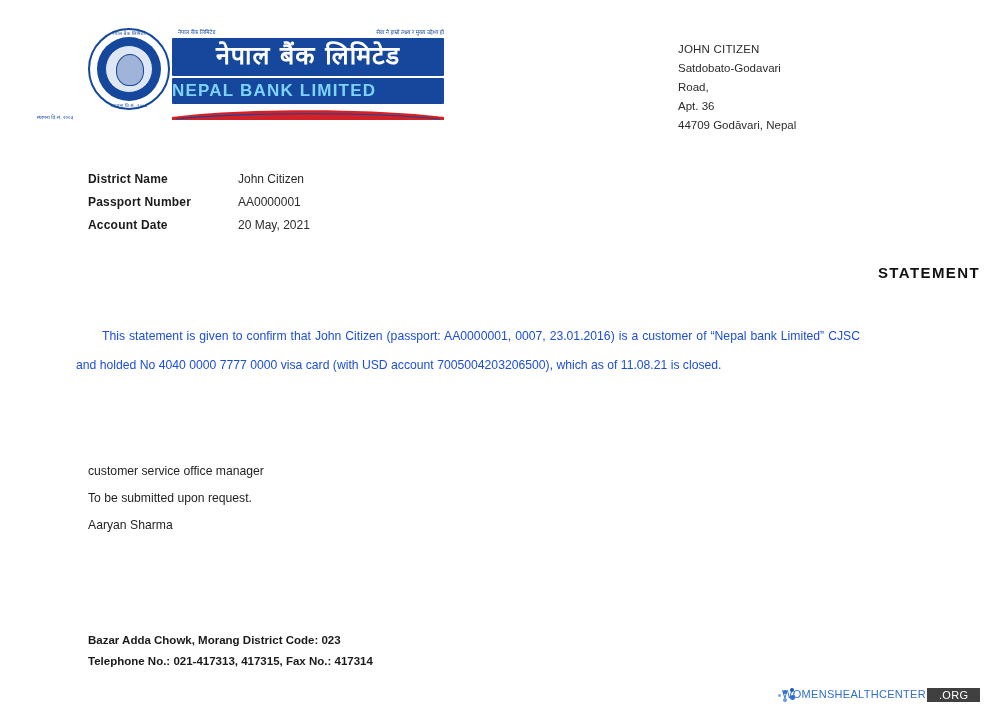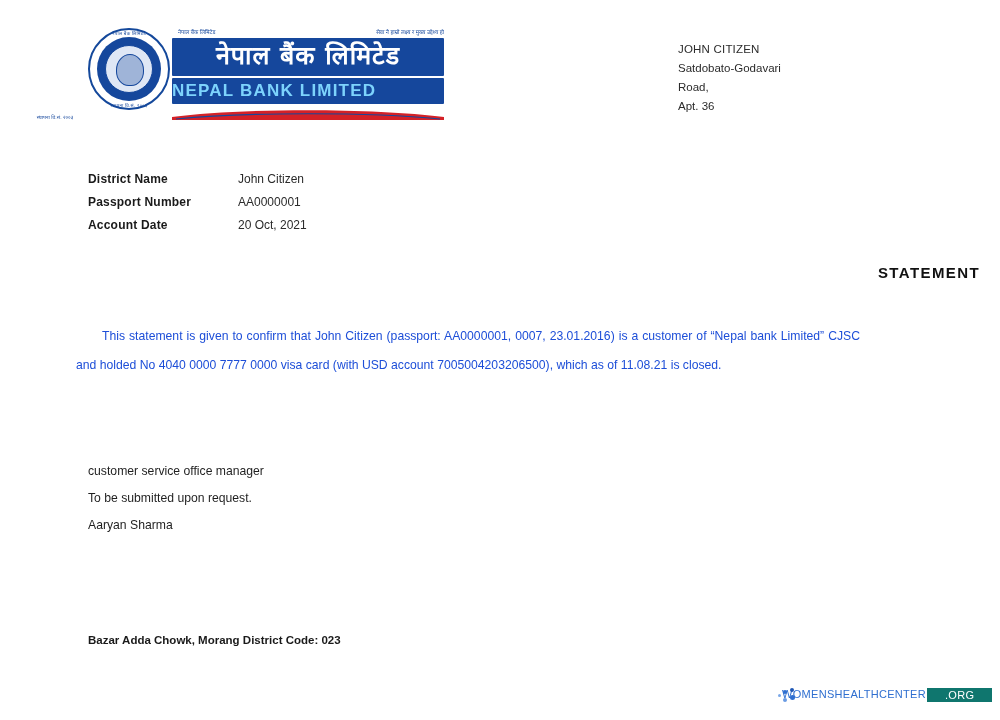--- a/index.html
+++ b/index.html
@@ -297,22 +297,22 @@
   .wm-dots i:nth-child(4) { left: 12px; top: 0px;  width: 4px; height: 4px; background:#1e57b5; }
   .wm-dots i:nth-child(5) { left: 12px; top: 7px;  width: 5px; height: 5px; background:#2f6fd0; }
   .wm-text {
     font-size: 11px;
     color: #2f6fd0;
     letter-spacing: 0.3px;
   }
   .wm-org {
     font-size: 11px;
     color: #ffffff;
-    background: #0f766e;
-    padding: 1px 18px;
+    background: #404040;
+    padding: 1px 12px;
     margin-left: 1px;
     letter-spacing: 0.3px;
   }
 </style>
 </head>
 <body>
 
 <div class="page">
 
   <div class="letterhead">
@@ -347,49 +347,51 @@
     </div>
 
     <div class="logo-foot-text">स्थापना वि.सं. २००३</div>
   </div>
 
   <div class="recipient">
     <div class="name">JOHN CITIZEN</div>
     <div>Satdobato-Godavari</div>
     <div>Road,</div>
     <div>Apt. 36</div>
+    <div>44709 Godāvari, Nepal</div>
   </div>
 
   <div class="acct-info">
     <div class="acct-row">
       <div class="acct-label">District Name</div>
       <div class="acct-value">John Citizen</div>
     </div>
     <div class="acct-row">
       <div class="acct-label">Passport Number</div>
       <div class="acct-value">AA0000001</div>
     </div>
     <div class="acct-row">
       <div class="acct-label">Account Date</div>
-      <div class="acct-value">20 Oct, 2021</div>
+      <div class="acct-value">20 May, 2021</div>
     </div>
   </div>
 
   <div class="doc-title">STATEMENT</div>
 
   <div class="body-para">This statement is given to confirm that John Citizen (passport: AA0000001, 0007, 23.01.2016) is a customer of “Nepal bank Limited” CJSC and holded No 4040 0000 7777 0000 visa card (with USD account 7005004203206500), which as of 11.08.21 is closed.</div>
 
   <div class="closing">
     <div>customer service office manager</div>
     <div>To be submitted upon request.</div>
     <div>Aaryan Sharma</div>
   </div>
 
   <div class="footer">
     <div>Bazar Adda Chowk, Morang District Code: 023</div>
+    <div>Telephone No.: 021-417313, 417315, Fax No.: 417314</div>
   </div>
 
   <div class="watermark">
     <span class="wm-dots">
       <i></i>
         <i></i>
         <i></i>
         <i></i>
         <i></i>
     </span>

